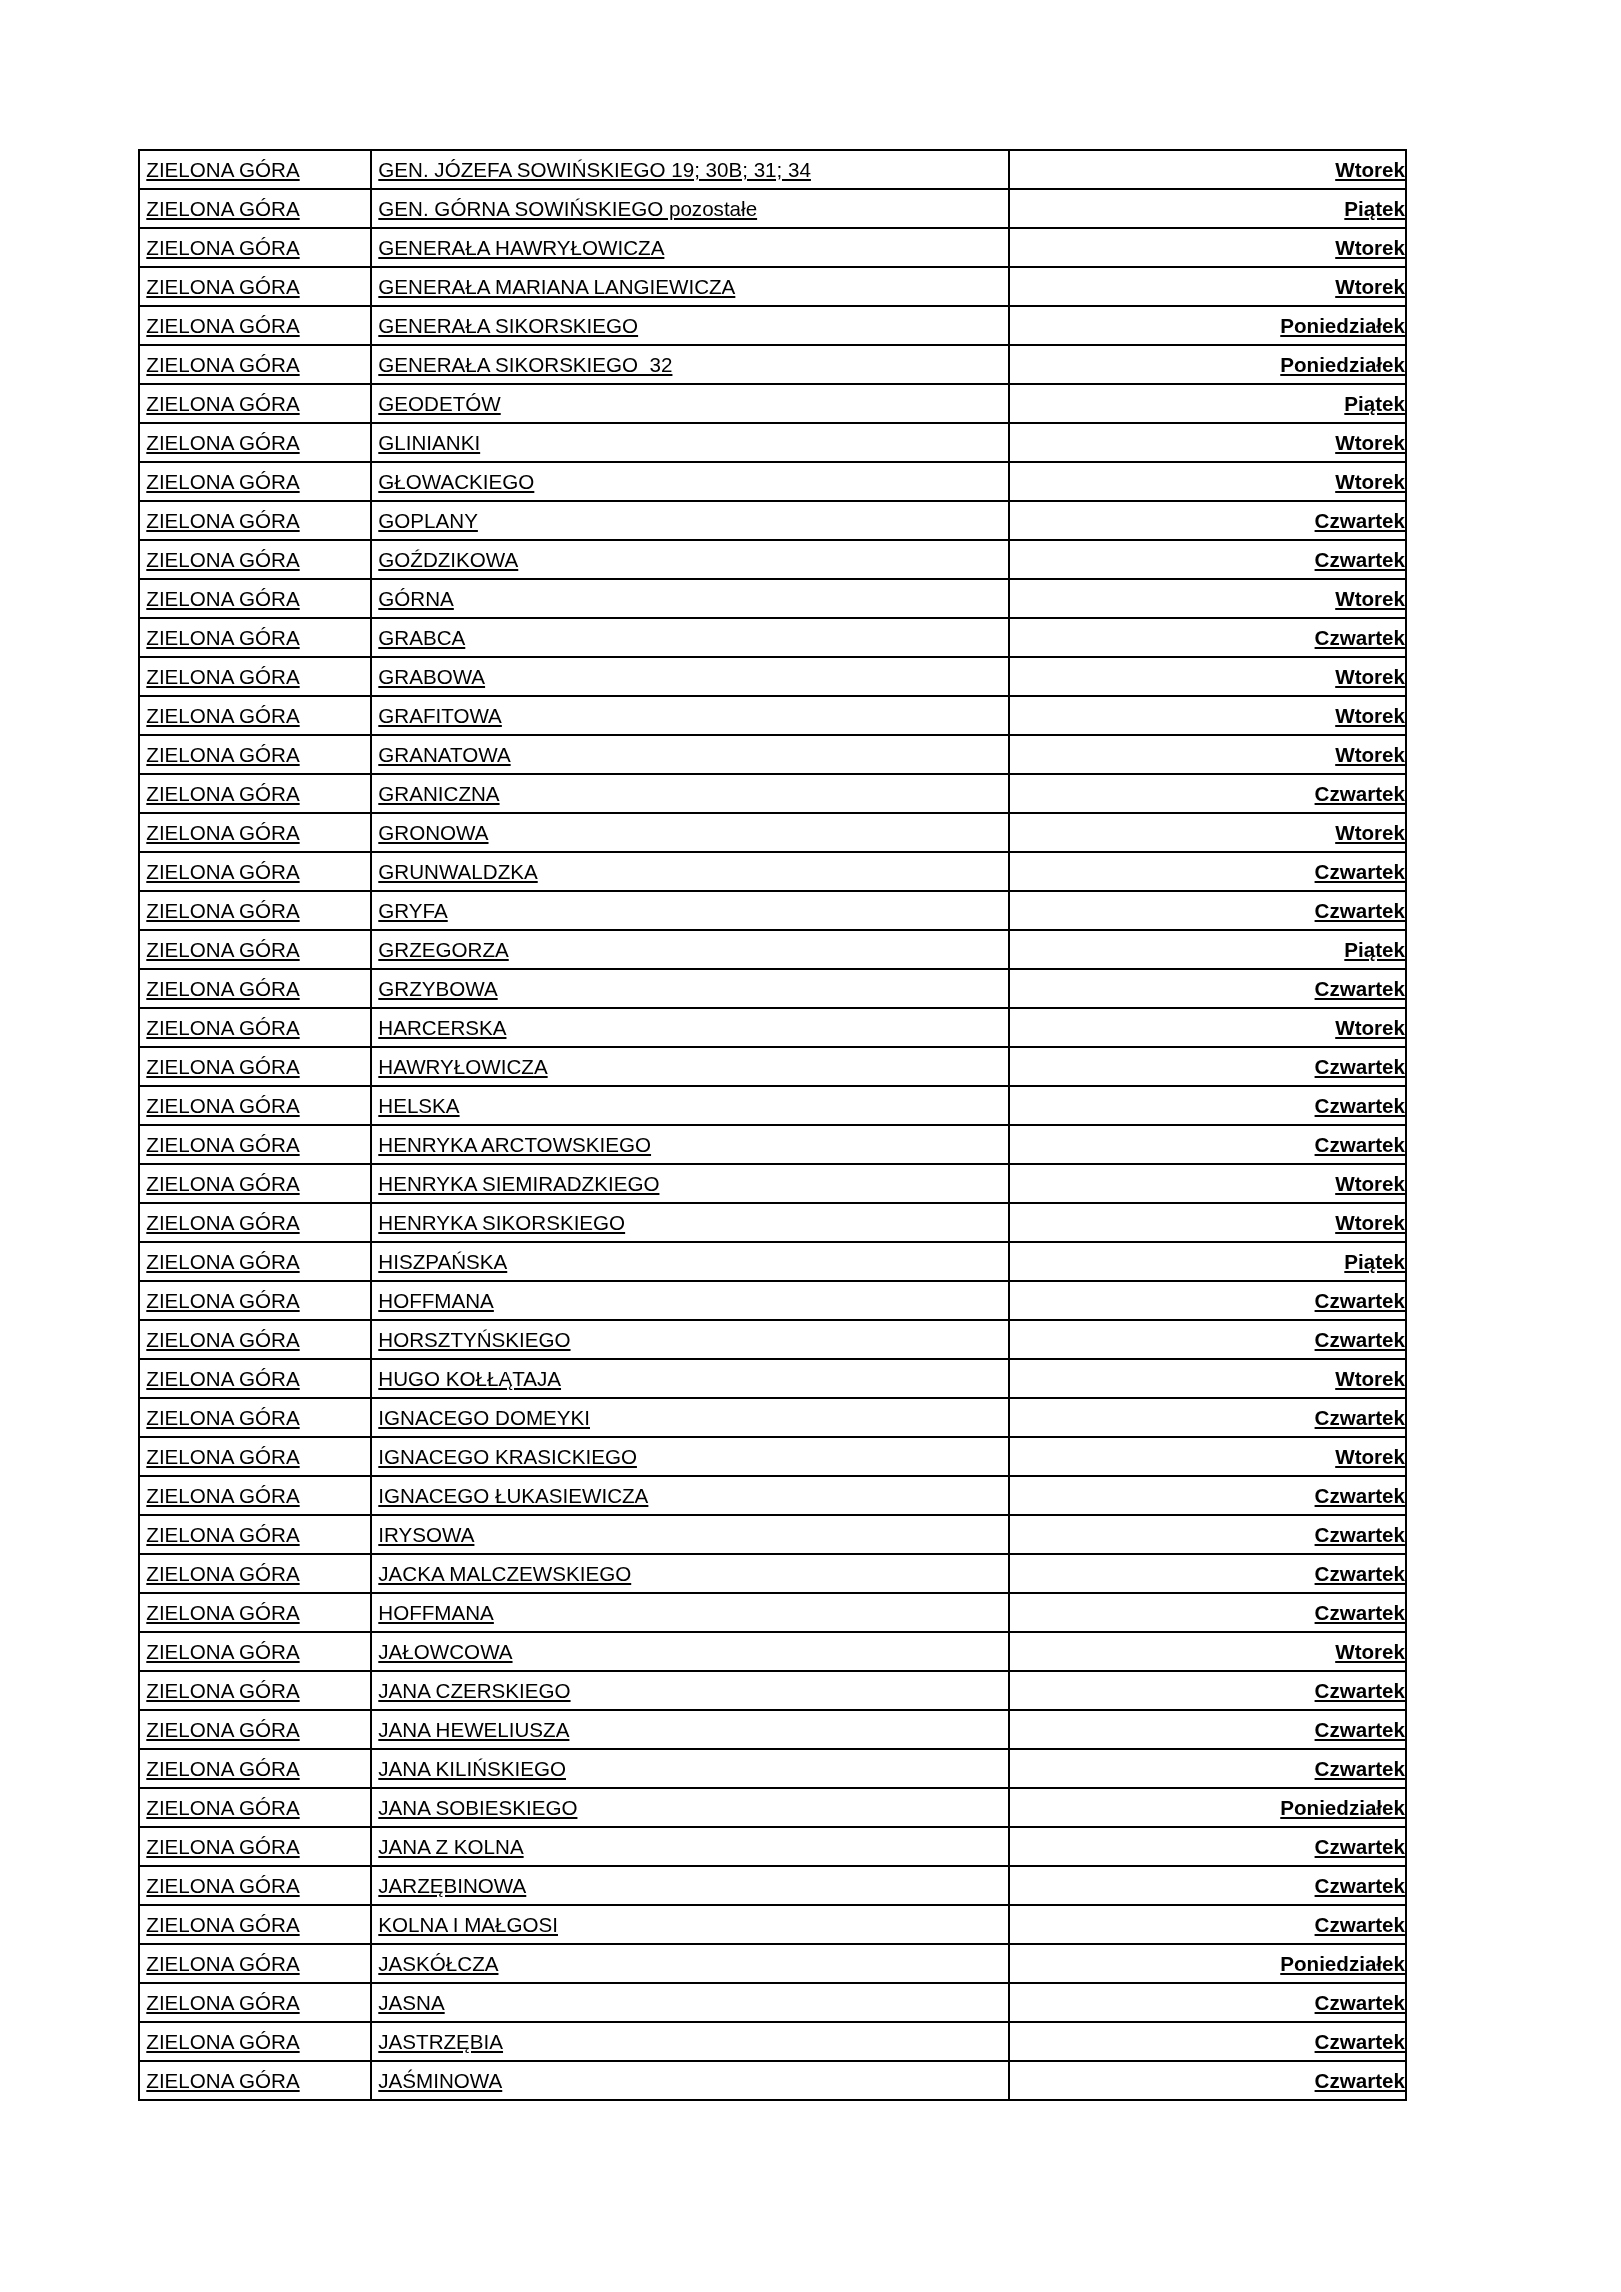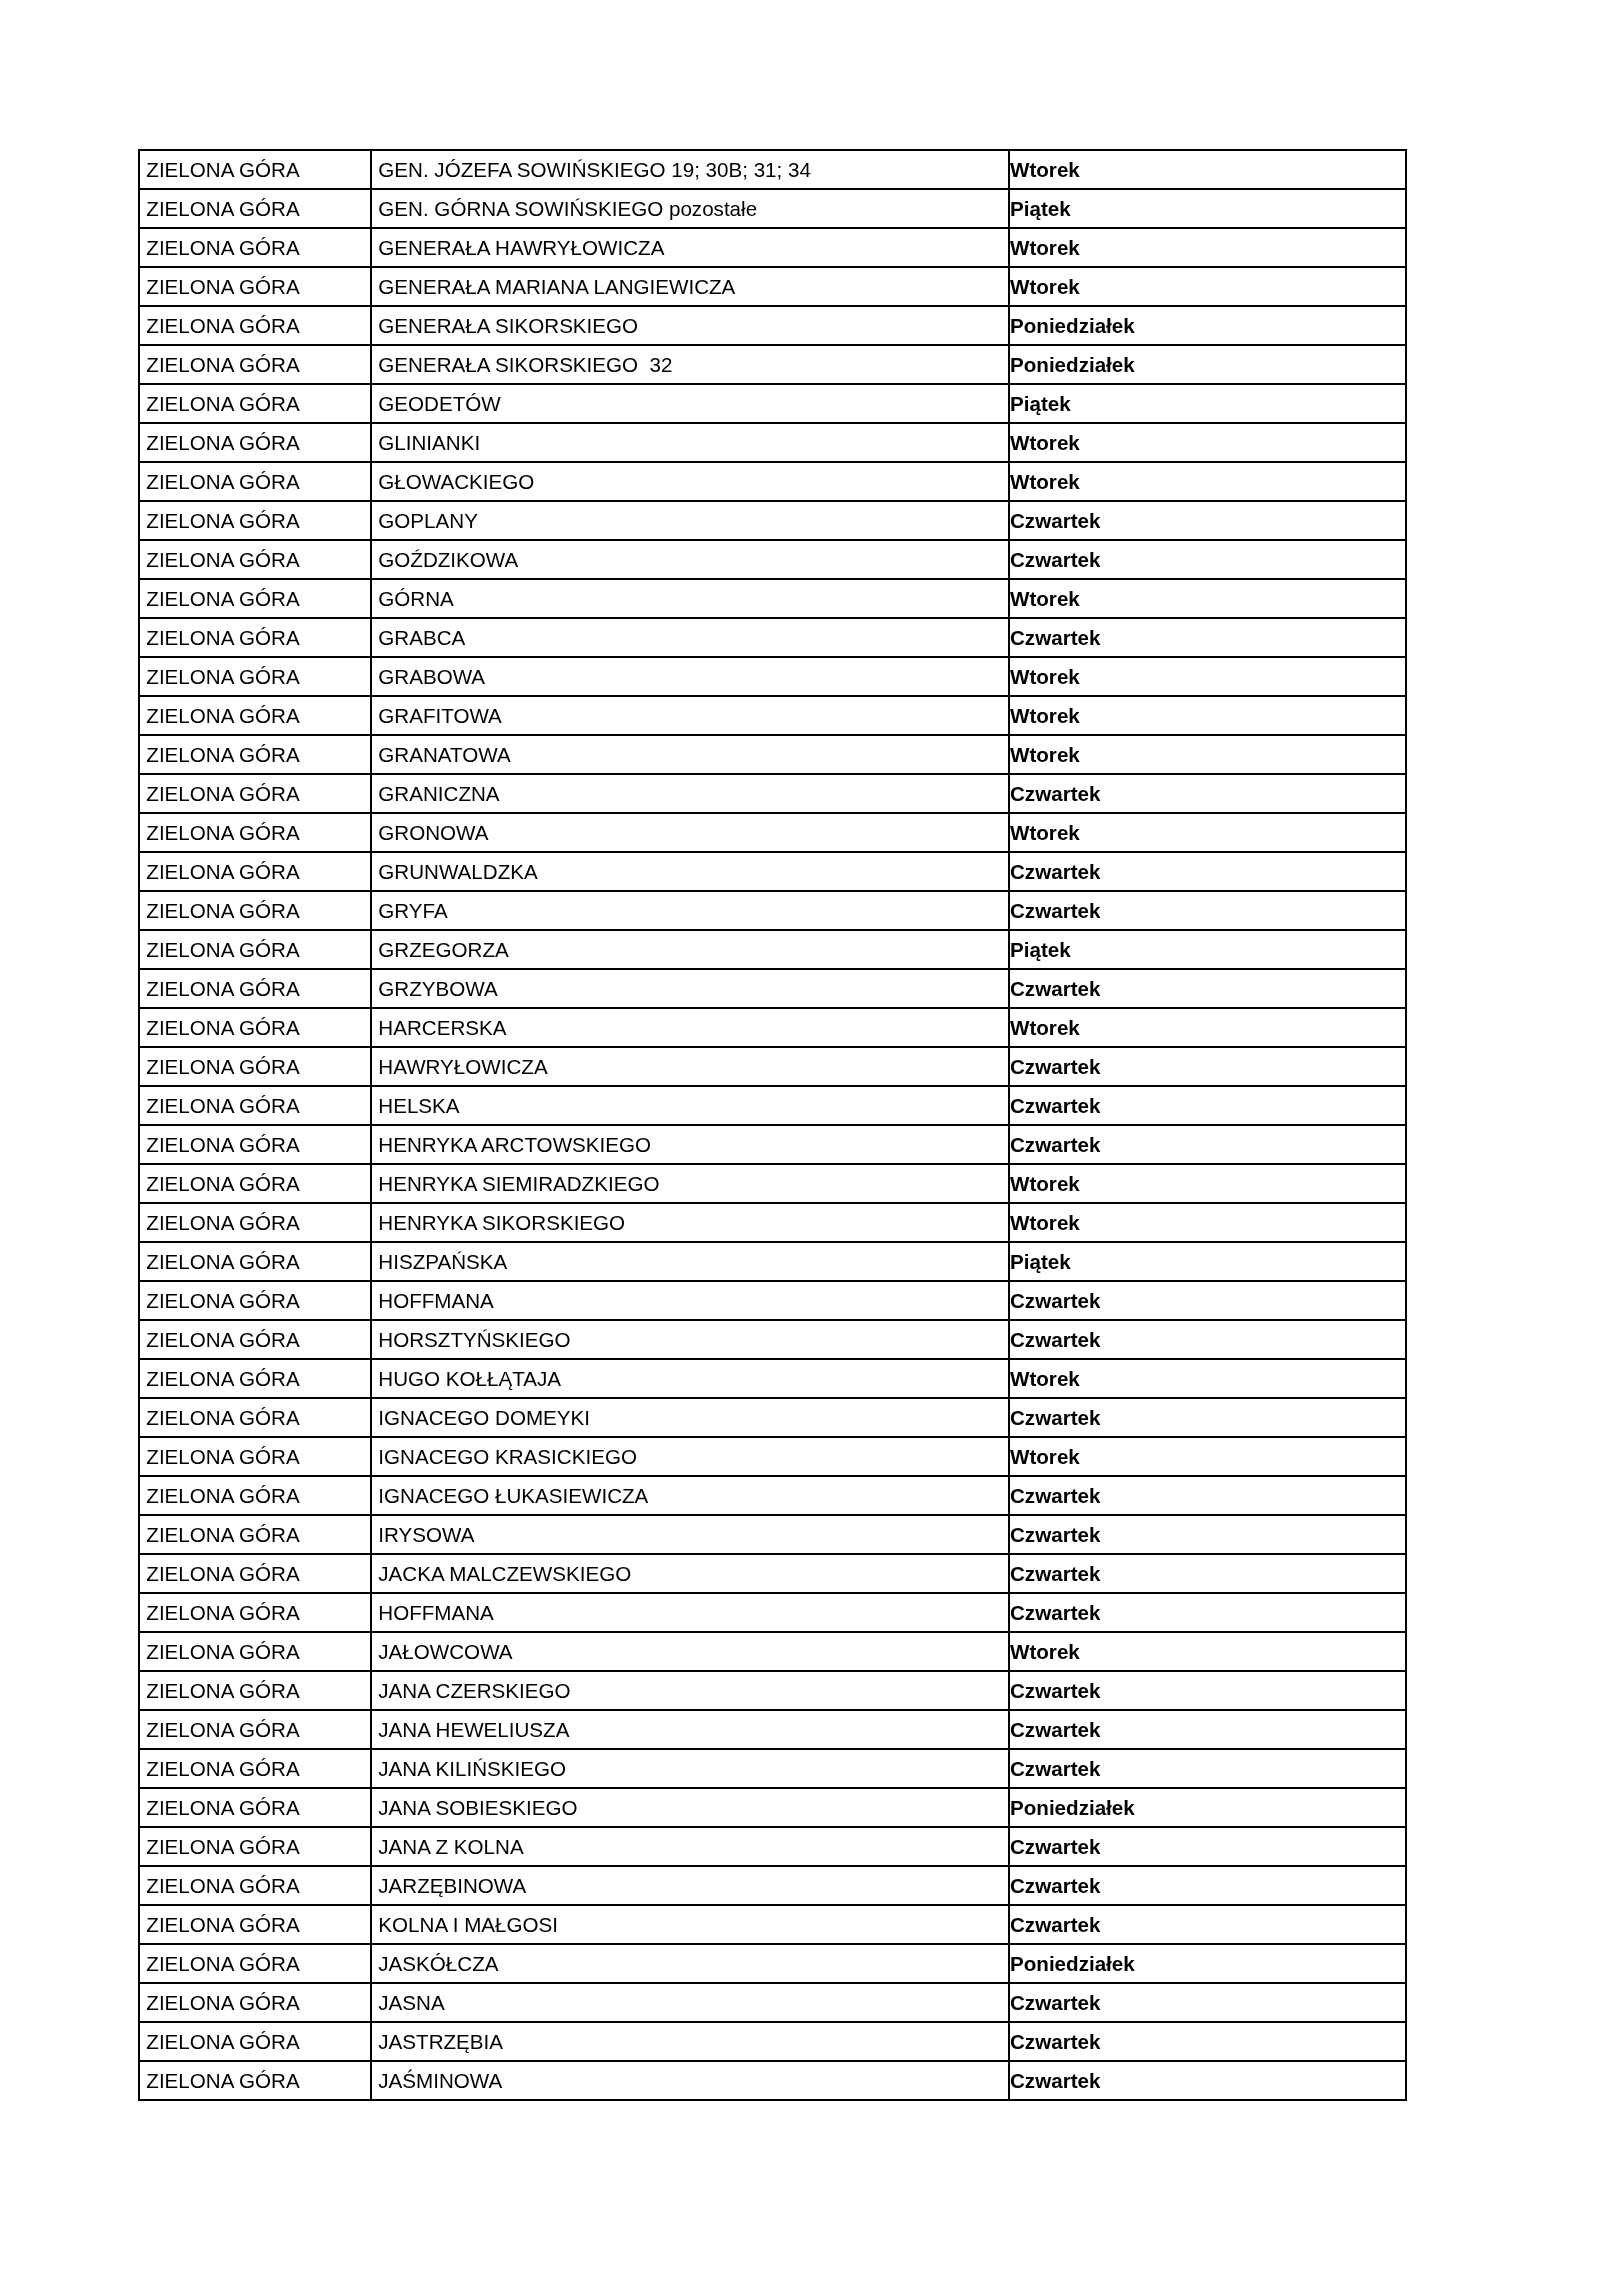--- a/index.html
+++ b/index.html
@@ -12,20 +12,21 @@
     position: relative;
     width: 1621px;
     height: 2293px;
     background: #ffffff;
     overflow: hidden;
   }
   .table-wrap {
     position: absolute;
     left: 138px;
     top: 149px;
+    text-decoration: underline;
   }
   table.schedule {
     border-collapse: collapse;
     table-layout: fixed;
     width: 1266px;
   }
   table.schedule col.c-city   { width: 232px; }
   table.schedule col.c-street { width: 638px; }
   table.schedule col.c-day    { width: 397px; }
   table.schedule td {
@@ -37,21 +38,21 @@
     white-space: pre;
     overflow: hidden;
     vertical-align: middle;
   }
   td.city-cell, td.street-cell {
     text-align: left;
     padding: 0 3.6px 0 6.3px;
     font-weight: normal;
   }
   td.day-cell {
-    text-align: left;
+    text-align: right;
     padding: 0;
     font-weight: bold;
   }
 </style>
 </head>
 <body>
 
 <div class="page">
   <div class="table-wrap">
     <table class="schedule">

